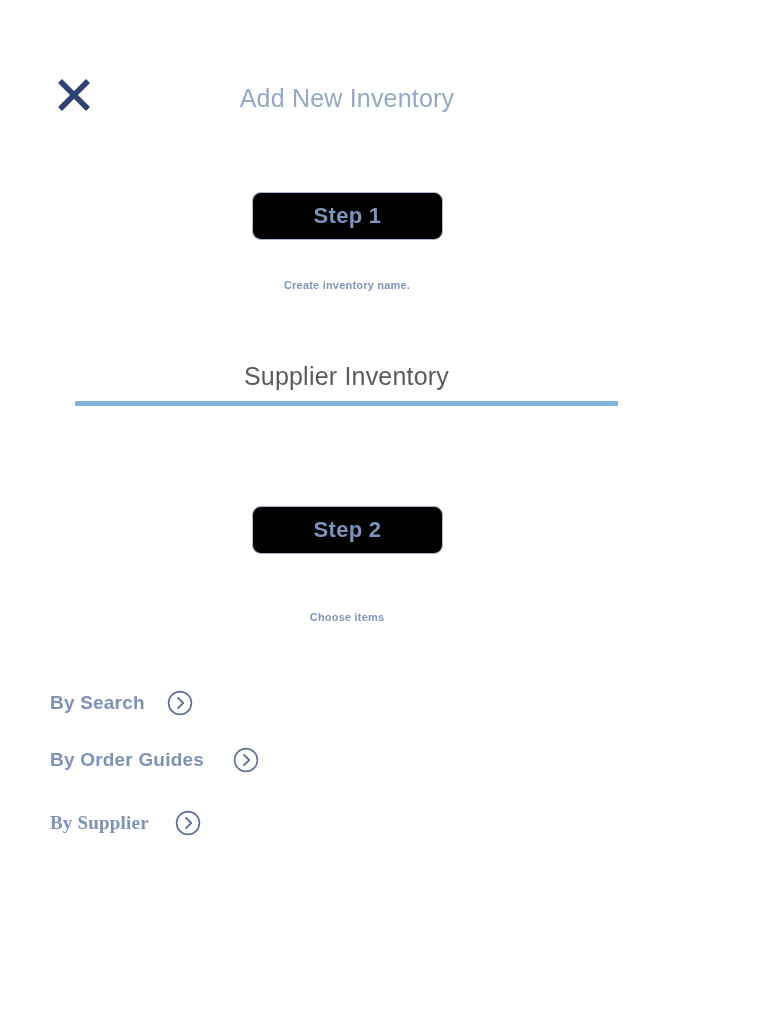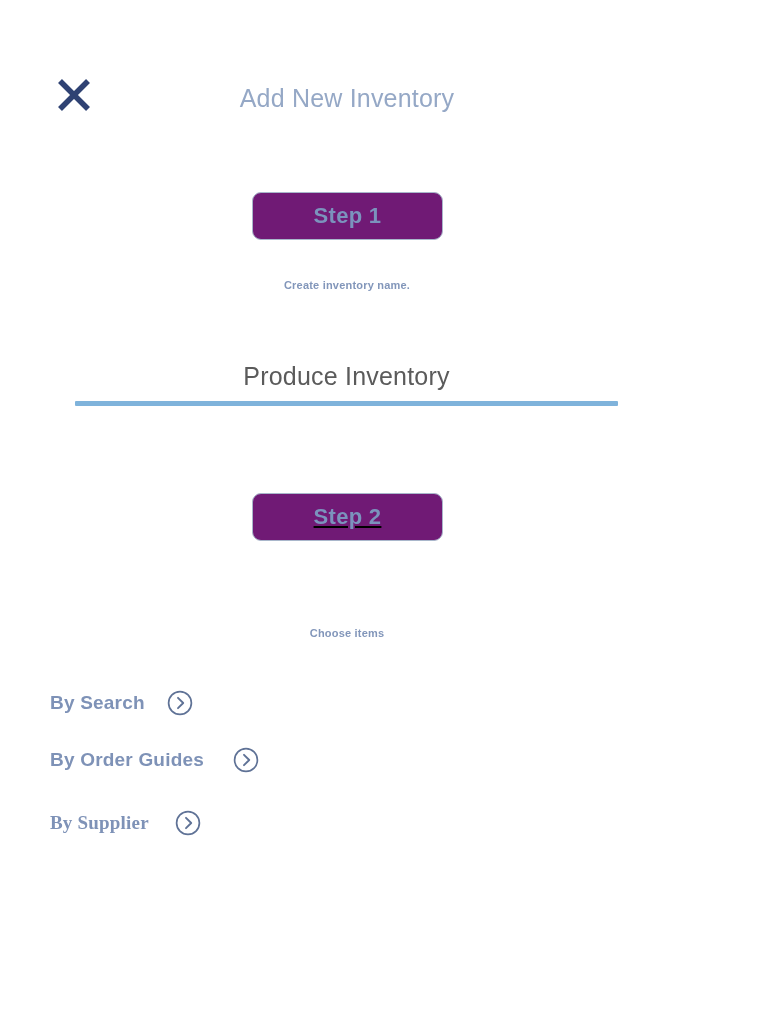--- a/index.html
+++ b/index.html
@@ -55,51 +55,51 @@
     letter-spacing: 0.2px;
     white-space: nowrap;
   }
 
   
   .step-pill {
     position: absolute;
     width: 191px;
     height: 48px;
     left: 252px;
-    background: #701a75;
+    background: #000000;
     border: 1.5px solid #a9b7cb;
     border-radius: 9px;
     box-sizing: border-box;
     display: flex;
     align-items: center;
     justify-content: center;
     cursor: pointer;
   }
   .step-pill-label {
     font-size: 22px;
     font-weight: bold;
     color: #7b93bd;
     letter-spacing: 0.3px;
   }
   #step1-pill { top: 192px; }
-  #step2-pill { top: 493px; text-decoration: underline; }
+  #step2-pill { top: 506px; text-decoration: underline; }
 
   .step-caption {
     position: absolute;
     left: 0;
     width: 694px;
     text-align: center;
     font-size: 11px;
     font-weight: bold;
     color: #8296ba;
     letter-spacing: 0.2px;
     white-space: nowrap;
   }
   #step1-caption { top: 279px; }
-  #step2-caption { top: 627px; }
+  #step2-caption { top: 611px; }
 
   
   .name-field {
     position: absolute;
     left: 75px;
     top: 362px;
     width: 543px;
   }
   .name-value {
     display: block;
@@ -179,21 +179,21 @@
     <div class="page-title">Add New Inventory</div>
   </div>
 
   <div class="step-pill" id="step1-pill">
     <span class="step-pill-label">Step 1</span>
   </div>
 
   <div class="step-caption" id="step1-caption">Create inventory name.</div>
 
   <div class="name-field">
-    <span class="name-value">Produce Inventory</span>
+    <span class="name-value">Supplier Inventory</span>
     <div class="name-underline"></div>
   </div>
 
   <div class="step-pill" id="step2-pill">
     <span class="step-pill-label">Step 2</span>
   </div>
 
   <div class="step-caption" id="step2-caption">Choose items</div>
 
   <div class="choice-list">

